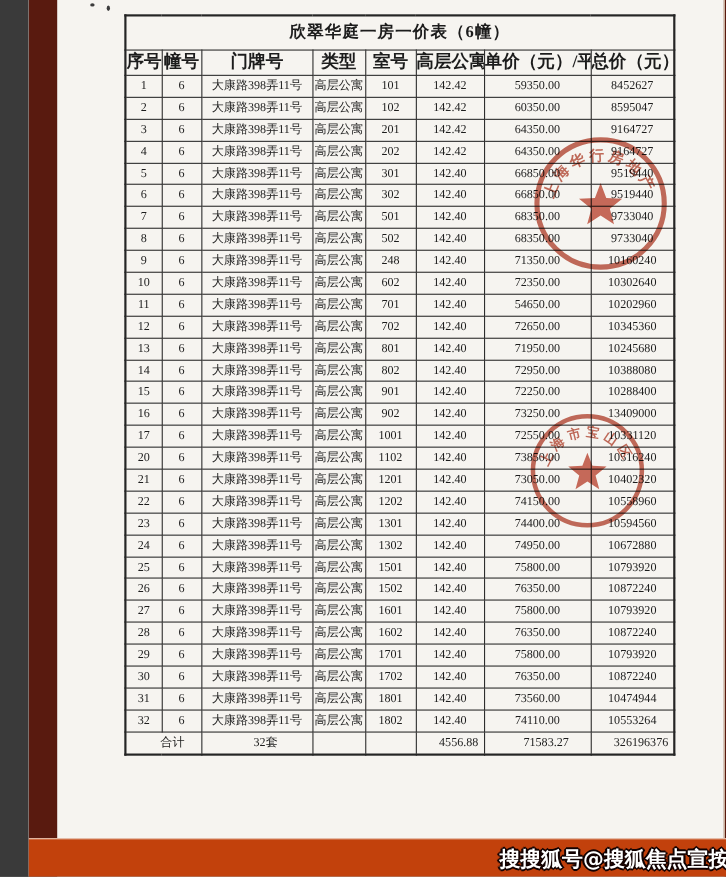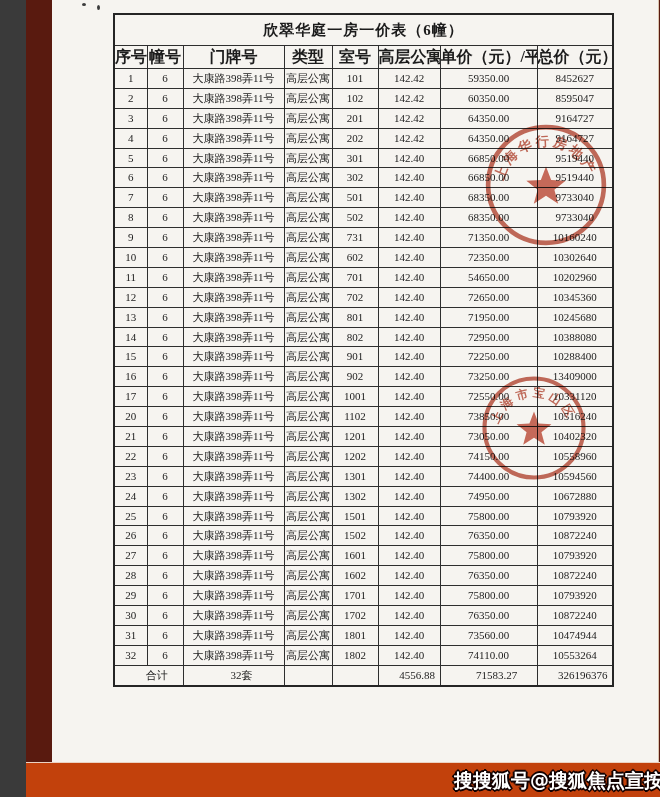--- a/index.html
+++ b/index.html
@@ -164,21 +164,21 @@
           <td>502</td>
           <td>142.40</td>
           <td>68350.00</td>
           <td>9733040</td>
         </tr>
         <tr>
           <td>9</td>
           <td>6</td>
           <td>大康路398弄11号</td>
           <td>高层公寓</td>
-          <td>731</td>
+          <td>248</td>
           <td>142.40</td>
           <td>71350.00</td>
           <td>10160240</td>
         </tr>
         <tr>
           <td>10</td>
           <td>6</td>
           <td>大康路398弄11号</td>
           <td>高层公寓</td>
           <td>602</td>

